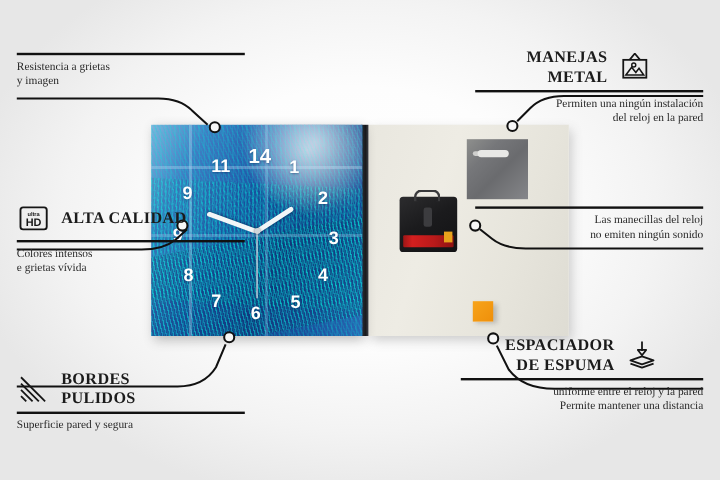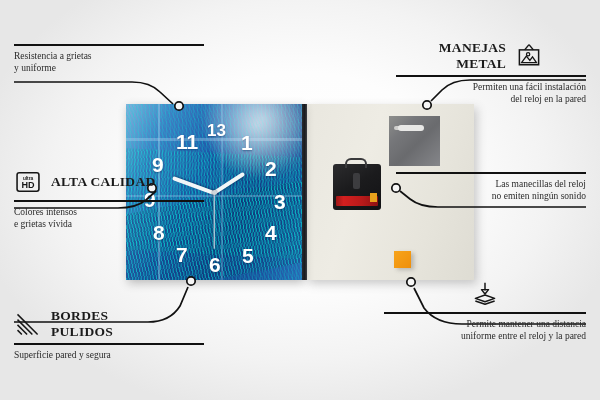--- a/index.html
+++ b/index.html
@@ -96,21 +96,21 @@
     background:
       linear-gradient(90deg, rgba(160,200,235,.00) 0 18%, rgba(175,210,240,.38) 18% 19.4%, rgba(0,0,0,0) 19.4% 54%, rgba(150,195,235,.30) 54% 55.2%, rgba(0,0,0,0) 55.2% 100%),
       linear-gradient(0deg, rgba(0,0,0,0) 0 47%, rgba(170,205,240,.30) 47% 48.4%, rgba(0,0,0,0) 48.4% 79%, rgba(185,215,242,.34) 79% 80.6%, rgba(0,0,0,0) 80.6% 100%);
   }
   .clock .sheen{
     position:absolute; inset:0;
     background:radial-gradient(circle at 78% 8%, rgba(255,255,255,.50) 0%, rgba(255,255,255,0) 30%);
   }
   .num{
     position:absolute; color:#fff; font-family:"Liberation Sans", sans-serif;
-    font-weight:700; font-size:21px; line-height:1;
+    font-weight:700; font-size:15px; line-height:1;
     text-shadow:0 1px 2px rgba(0,30,80,.45);
   }
   .hand{ position:absolute; background:#f2f6f8; border-radius:2px;
          box-shadow:0 1px 2px rgba(0,25,70,.45); transform-origin:0 50%; }
   .cap{ position:absolute; left:50%; top:50%; width:5px; height:5px; margin:-2.5px 0 0 -2.5px;
         background:#cfd6da; border-radius:50%; box-shadow:0 0 2px rgba(0,0,0,.5); }
 
   
   .callout{ position:absolute; width:190px; }
   .callout.left{ text-align:left; }
@@ -151,21 +151,21 @@
 
     <div class="glass-edge"></div>
 
     <div class="clock">
       <div class="moire"></div>
       <div class="moire2"></div>
       <div class="wave"></div>
       <div class="grid"></div>
       <div class="sheen"></div>
 
-      <span class="num" style="left:81px;  top:18px;  font-size:17px;">13</span>
+      <span class="num" style="left:81px;  top:18px;  font-size:17px;">14</span>
       <span class="num" style="left:115px; top:28px;">1</span>
       <span class="num" style="left:139px; top:54px;">2</span>
       <span class="num" style="left:148px; top:87px;">3</span>
       <span class="num" style="left:139px; top:118px;">4</span>
       <span class="num" style="left:116px; top:141px;">5</span>
       <span class="num" style="left:83px;  top:150px;">6</span>
       <span class="num" style="left:50px;  top:140px;">7</span>
       <span class="num" style="left:27px;  top:118px;">8</span>
       <span class="num" style="left:18px;  top:85px;">9</span>
       <span class="num" style="left:26px;  top:50px;">9</span>
@@ -193,21 +193,21 @@
       <circle cx="191" cy="281" r="4.2"></circle>
       <circle cx="427" cy="105" r="4.2"></circle>
       <circle cx="396" cy="188" r="4.2"></circle>
       <circle cx="411" cy="282" r="4.2"></circle>
     </g>
   </svg>
 
   <div class="callout left" style="left:14px; top:40px;">
     <div class="rule"></div>
     <div class="desc">Resistencia a grietas</div>
-    <div class="desc">y uniforme</div>
+    <div class="desc">y imagen</div>
   </div>
 
   <div class="callout left" style="left:14px; top:168px;">
     <div class="head">
       <span class="ic">
         <svg viewBox="0 0 32 32">
           <rect x="3.5" y="5.5" width="25" height="21" rx="2.5" fill="none" stroke="#161616" stroke-width="1.8"></rect>
           <text x="16" y="14" text-anchor="middle" font-family="Liberation Sans, sans-serif" font-size="5.4" font-weight="700" fill="#161616">ultra</text>
           <text x="16" y="23.4" text-anchor="middle" font-family="Liberation Sans, sans-serif" font-size="10.4" font-weight="700" fill="#161616">HD</text>
         </svg>
@@ -253,41 +253,45 @@
             <g fill="none" stroke="#161616" stroke-width="1.7">
           <path d="M16 3 L11 9 M16 3 L21 9"></path>
           <rect x="5" y="9" width="22" height="17"></rect>
           <path d="M7.5 23.5 L13 16 L17 21 L20 17 L24.5 23.5 Z" stroke-width="1.5"></path>
           <circle cx="15" cy="14" r="1.9" stroke-width="1.4"></circle>
         </g>
           </svg>
       </span>
     </div>
     <div class="rule"></div>
-    <div class="desc">Permiten una fácil instalación</div>
+    <div class="desc">Permiten una ningún instalación</div>
     <div class="desc">del reloj en la pared</div>
   </div>
 
   <div class="callout right" style="left:396px; top:168px;">
     <div class="rule"></div>
     <div class="desc">Las manecillas del reloj</div>
     <div class="desc">no emiten ningún sonido</div>
   </div>
 
   <div class="callout right" style="left:384px; top:280px; width:202px;">
     <div class="head">
+      <div>
+        <div class="ttl">ESPACIADOR</div>
+        <div class="ttl">DE ESPUMA</div>
+      </div>
       <span class="ic">
         <svg viewBox="0 0 32 32">
             <g fill="none" stroke="#161616" stroke-width="1.7" stroke-linejoin="round">
           <path d="M16 3 V12"></path>
           <path d="M12 11 L16 16 L20 11 Z"></path>
           <path d="M16 17.2 L27 21 L16 24.8 L5 21 Z"></path>
           <path d="M5 24 L16 27.8 L27 24"></path>
         </g>
           </svg>
       </span>
     </div>
     <div class="rule"></div>
+    <div class="desc">uniforme entre el reloj y la pared</div>
     <div class="desc">Permite mantener una distancia</div>
-    <div class="desc">uniforme entre el reloj y la pared</div>
   </div>
 
 </div>
 
 </body></html>

